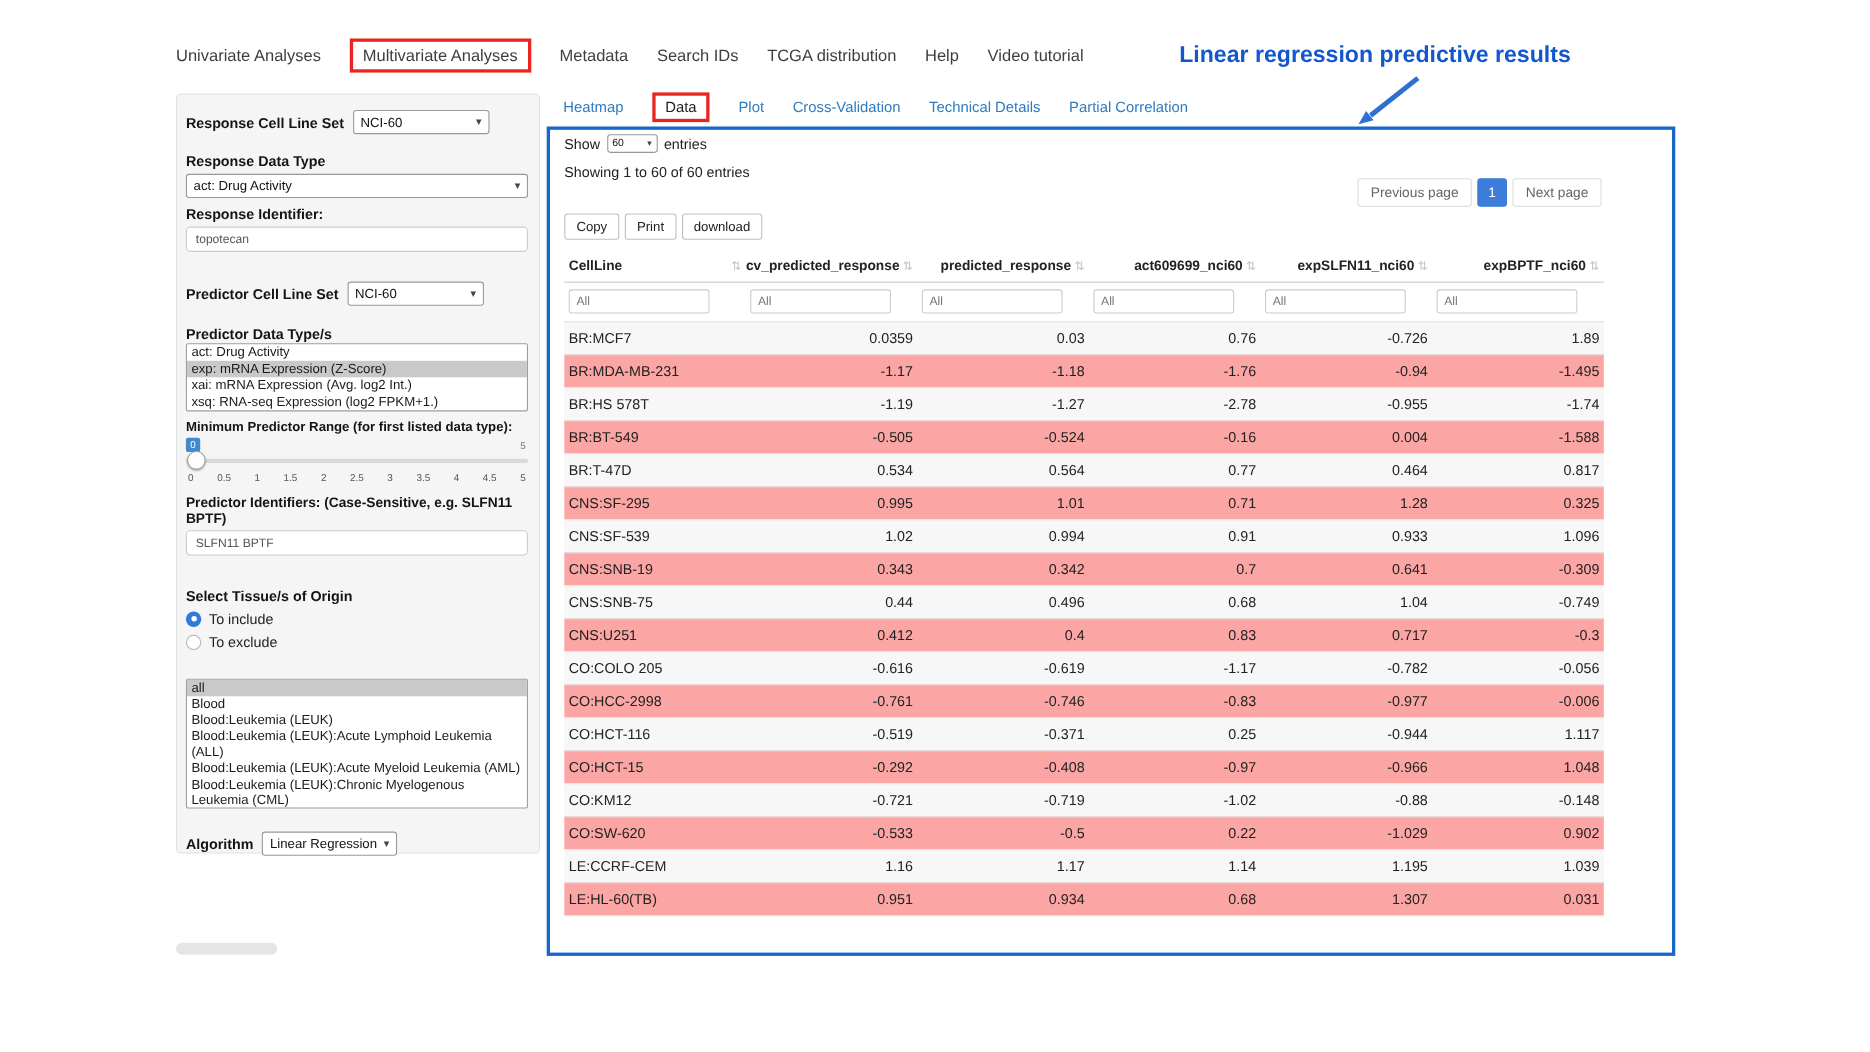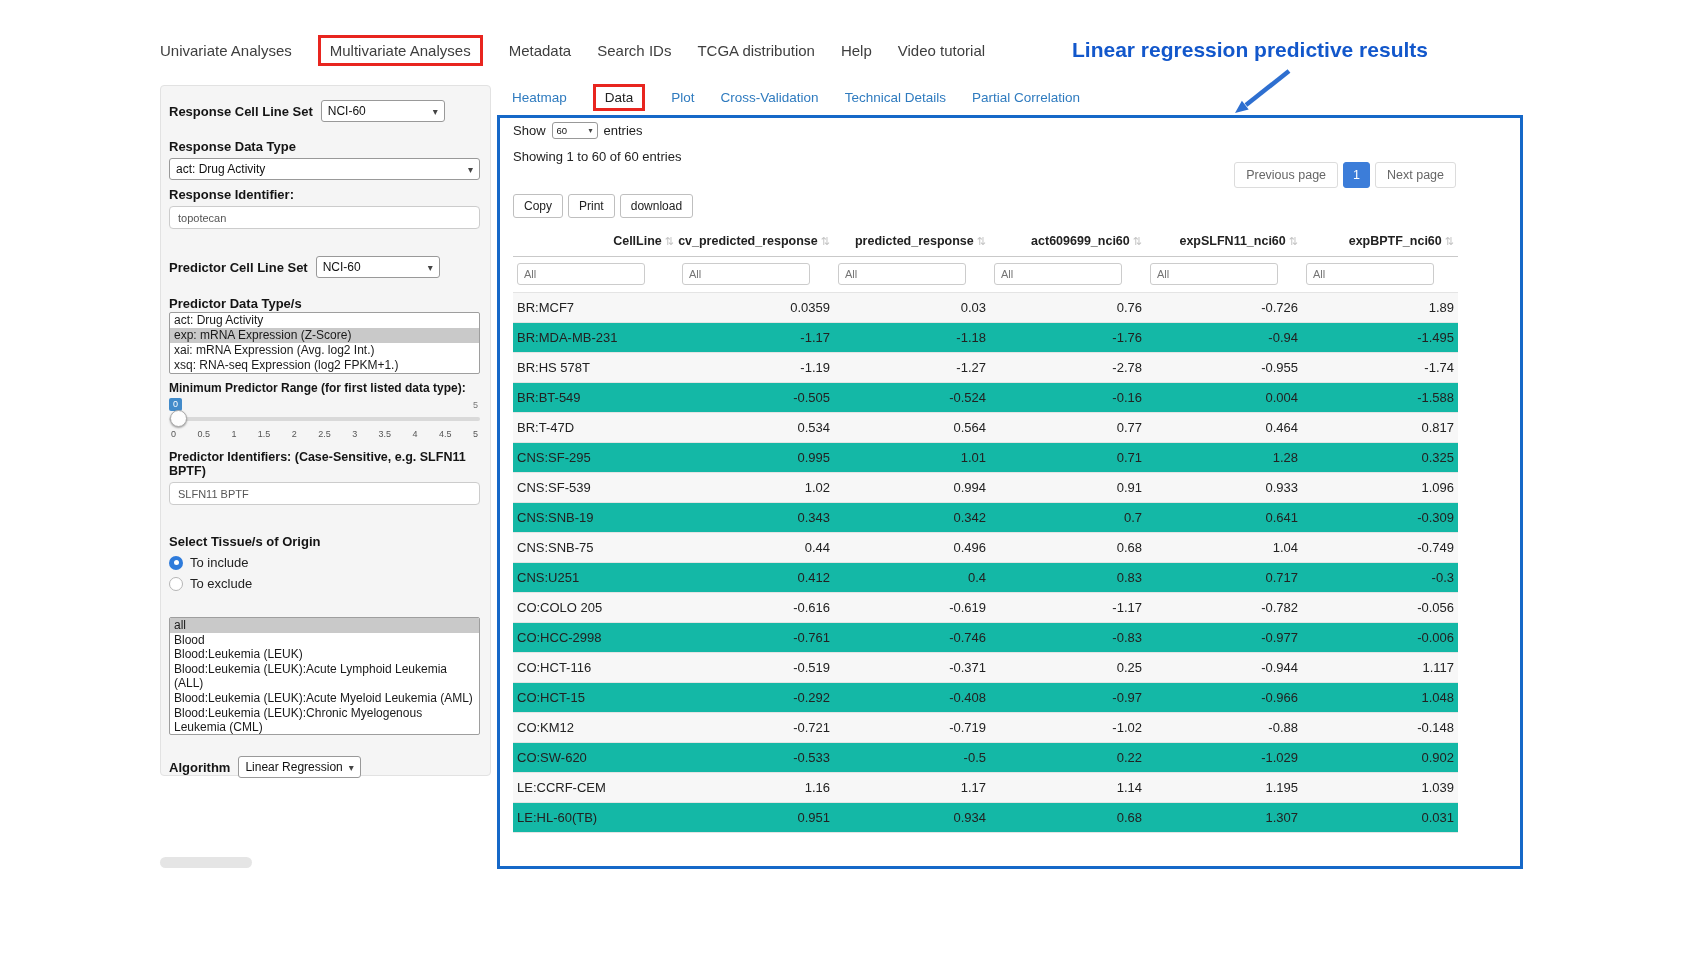--- a/index.html
+++ b/index.html
@@ -79,28 +79,28 @@
   .pagination { position:absolute; top:44px; right:64px; display:flex; gap:5px; align-items:center; }
   .pg-btn { border:1px solid #dcdcdc; background:#fff; color:#666; font-size:12.5px; padding:5px 11px; border-radius:3px; font-family:inherit; cursor:pointer; white-space:nowrap; }
   .pg-num { border:1px solid #3c7dd9; background:#3c7dd9; color:#fff; font-size:12.5px; padding:5px 9px; border-radius:3px; font-family:inherit; cursor:pointer; }
   .export-buttons { margin-top:30px; margin-left:13px; display:flex; gap:5px; }
   .exp-btn { border:1px solid #bfbfbf; background:#fff; color:#222; font-size:12px; padding:4px 10px; border-radius:3px; font-family:inherit; cursor:pointer; }
 
   
   .table { margin:10px 13px 0 13px; width:945px; font-size:13px; color:#222; }
   .thead { display:flex; border-bottom:1px solid #c9c9c9; }
   .th { display:flex; align-items:center; justify-content:flex-end; gap:3px; font-weight:bold; font-size:12.5px; padding:6px 4px 8px 4px; width:156px; cursor:pointer; }
-  .thead > div:first-of-type { width:165px; }
+  .thead > div:first-of-type { width:165px; justify-content:space-between; }
   .sort { color:#c4c4c4; font-size:11px; font-weight:normal; }
   .tfilter { display:flex; padding:6px 0 7px 0; }
   .tf { width:156px; padding:0 4px; }
   .tfilter > div:first-of-type { width:165px; }
   .tf input { width:128px; height:22px; border:1px solid #ccc; border-radius:3px; font-size:11px; color:#777; padding:0 6px; font-family:inherit; background:#fff; }
   .tbody { border-bottom:1px solid #e4e4e4; }
-  .tr { display:flex; border-top:1px solid #e4e4e4; background:#14b8a6; }
+  .tr { display:flex; border-top:1px solid #e4e4e4; background:#fca5a5; }
   .tbody > div:nth-of-type(odd) { background:#f7f7f7; }
   .td { width:156px; padding:7.5px 4px; line-height:14px; text-align:right; white-space:nowrap; overflow:hidden; }
   .tr > div:first-of-type { width:165px; text-align:left; }
 
   .partial-blob { position:absolute; left:160px; top:857px; width:92px; height:11px; background:#dcdcdc; border-radius:6px; opacity:.75; }
 </style>
 </head>
 <body>
 
 <div class="page">

